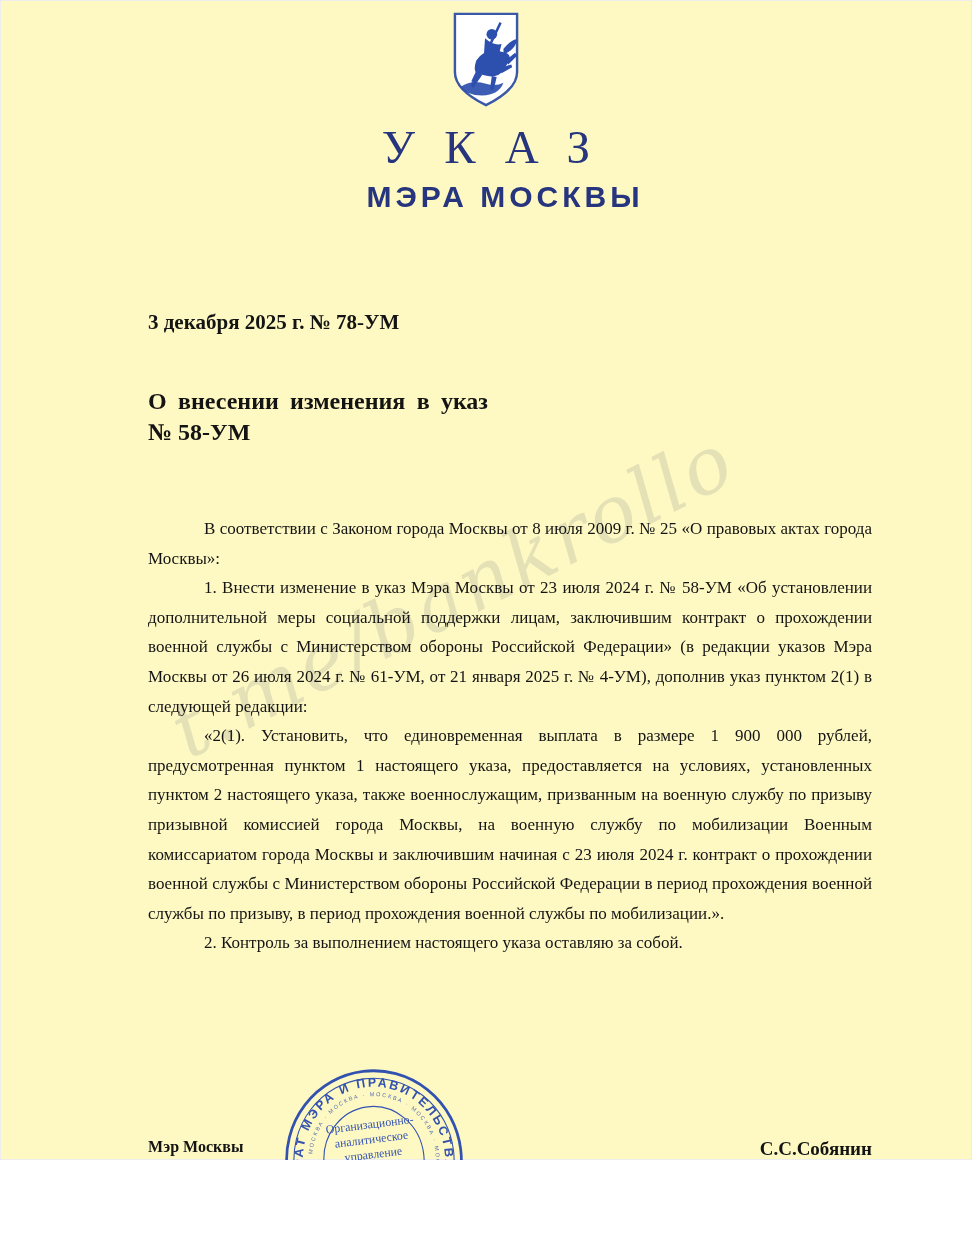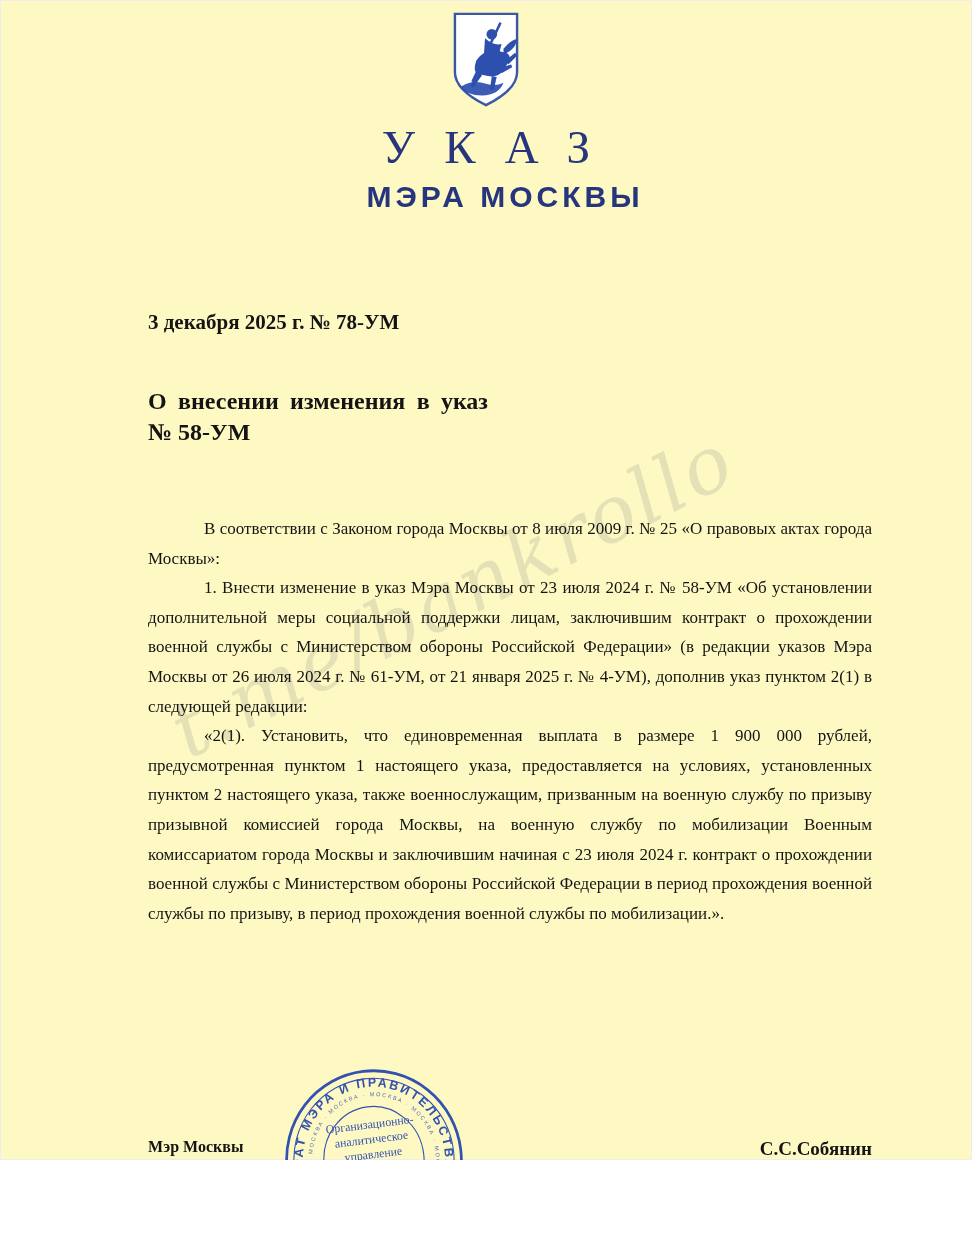--- a/index.html
+++ b/index.html
@@ -75,20 +75,21 @@
     <div class="sline">О внесении изменения в указ</div>
     <div class="sline">№ 58-УМ</div>
   </div>
 
   <div class="watermark">t.me/bankrollo</div>
 
   <div class="body-text">
     <p>В соответствии с Законом города Москвы от 8 июля 2009 г. № 25 «О правовых актах города Москвы»:</p>
     <p>1. Внести изменение в указ Мэра Москвы от 23 июля 2024 г. № 58-УМ «Об установлении дополнительной меры социальной поддержки лицам, заключившим контракт о прохождении военной службы с Министерством обороны Российской Федерации» (в редакции указов Мэра Москвы от 26 июля 2024 г. № 61-УМ, от 21 января 2025 г. № 4-УМ), дополнив указ пунктом 2(1) в следующей редакции:</p>
     <p>«2(1). Установить, что единовременная выплата в размере 1 900 000 рублей, предусмотренная пунктом 1 настоящего указа, предоставляется на условиях, установленных пунктом 2 настоящего указа, также военнослужащим, призванным на военную службу по призыву призывной комиссией города Москвы, на военную службу по мобилизации Военным комиссариатом города Москвы и заключившим начиная с 23 июля 2024 г. контракт о прохождении военной службы с Министерством обороны Российской Федерации в период прохождения военной службы по призыву, в период прохождения военной службы по мобилизации.».</p>
+    <p>2. Контроль за выполнением настоящего указа оставляю за собой.</p>
   </div>
 
   <div class="sig-left">Мэр Москвы</div>
   <div class="sig-right">С.С.Собянин</div>
 
   <div class="stamp">
     <svg viewBox="0 0 200 200" preserveAspectRatio="none">
       <defs>
         <pattern id="hatch" width="4" height="4" patternUnits="userSpaceOnUse" patternTransform="rotate(45)">
           <line x1="0" y1="0" x2="0" y2="4" stroke="#7f9bd9" stroke-width="1.4"></line>

